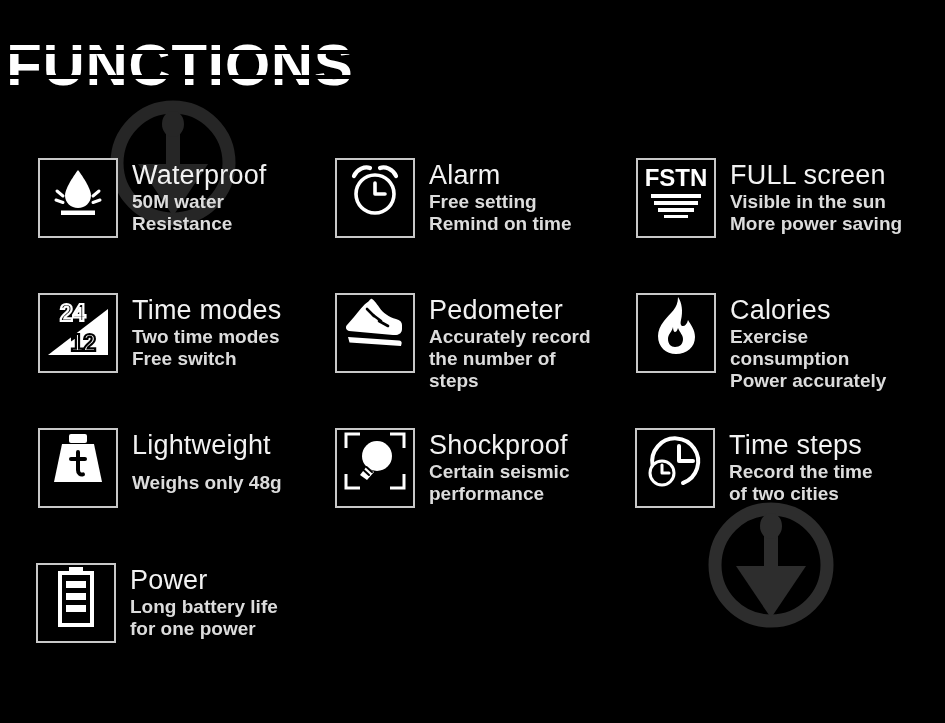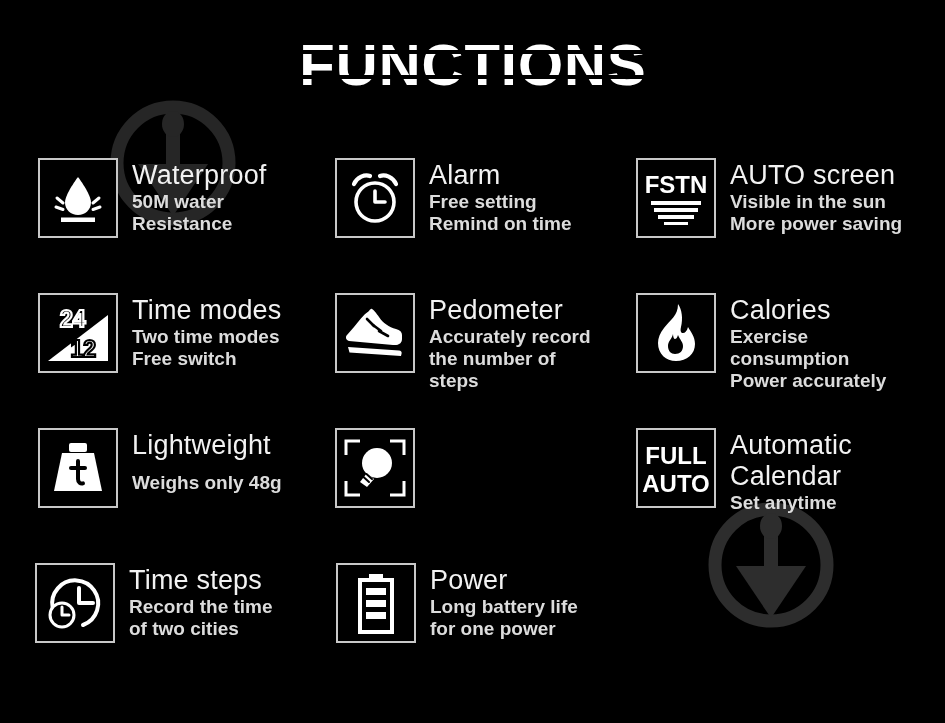--- a/index.html
+++ b/index.html
@@ -26,21 +26,21 @@
   .watermark svg { display: block; }
   #wm-1 { left: 108px; top: 98px; }
   #wm-2 { left: 706px; top: 500px; }
 
   
   .page-title {
     position: absolute;
     top: 30px;
     left: 0;
     width: 945px;
-    text-align: center;
+    text-align: left;
     z-index: 3;
   }
   .page-title svg { display: inline-block; vertical-align: top; }
 
   
   .grid {
     position: absolute;
     top: 145px;
     left: 0;
     width: 945px;
@@ -61,21 +61,20 @@
   .feature.col-3 { padding-left: 36px; }
 
   .icon-box {
     width: 80px;
     height: 80px;
     flex: 0 0 80px;
     border: 2px solid #c8c8c8;
     box-sizing: border-box;
     background: #000;
     display: flex;
-    align-items: center;
     justify-content: center;
     position: relative;
   }
   .icon-box svg { display: block; }
 
   .feature-text {
     margin-left: 14px;
     padding-top: 2px;
     min-width: 0;
   }
@@ -179,21 +178,21 @@
     <div class="icon-box">
       <svg width="66" height="62" viewBox="0 0 66 62">
         <text x="33" y="26" text-anchor="middle" font-family="'Liberation Sans', sans-serif" font-size="24" font-weight="bold" fill="#ffffff">FSTN</text>
         <rect x="8" y="34" width="50" height="4" fill="#fff"></rect>
         <rect x="11" y="41" width="44" height="4" fill="#fff"></rect>
         <rect x="15" y="48" width="36" height="4" fill="#fff"></rect>
         <rect x="21" y="55" width="24" height="3" fill="#fff"></rect>
       </svg>
     </div>
     <div class="feature-text">
-      <div class="feature-title">AUTO screen</div>
+      <div class="feature-title">FULL screen</div>
       <div class="feature-desc">Visible in the sun
 More power saving</div>
     </div>
   </div>
 
   <div class="feature col-1">
     <div class="icon-box">
       <svg width="68" height="64" viewBox="0 0 68 64">
         <path d="M4 60 L64 14 L64 60 Z" fill="#ffffff"></path>
         <text x="16" y="26" text-anchor="start" font-family="'Liberation Sans', sans-serif" font-size="23" font-weight="bold" fill="none" stroke="#ffffff" stroke-width="2.2">24</text>
@@ -259,35 +258,27 @@
         <path d="M4 18 L4 4 L18 4" fill="none" stroke="#ffffff" stroke-width="3"></path>
         <path d="M62 18 L62 4 L48 4" fill="none" stroke="#ffffff" stroke-width="3"></path>
         <path d="M4 44 L4 58 L18 58" fill="none" stroke="#ffffff" stroke-width="3"></path>
         <path d="M62 44 L62 58 L48 58" fill="none" stroke="#ffffff" stroke-width="3"></path>
         <circle cx="35" cy="26" r="15" fill="#ffffff"></circle>
         <path d="M25 36 L18 45 L25 50 L32 42 Z" fill="#ffffff"></path>
         <path d="M21.5 40 L27 45" stroke="#000" stroke-width="2" stroke-linecap="round"></path>
         <path d="M24.5 37 L30 42" stroke="#000" stroke-width="2" stroke-linecap="round"></path>
       </svg>
     </div>
-  </div>
-
-  <div class="feature col-3 title-2lines">
-    <div class="icon-box">
-      <svg width="70" height="62" viewBox="0 0 70 62">
-        <text x="35" y="27" text-anchor="middle" font-family="'Liberation Sans', sans-serif" font-size="24" font-weight="bold" fill="#ffffff">FULL</text>
-        <text x="35" y="55" text-anchor="middle" font-family="'Liberation Sans', sans-serif" font-size="24" font-weight="bold" fill="#ffffff">AUTO</text>
-      </svg>
-    </div>
-    <div class="feature-text">
-      <div class="feature-title">Automatic
-Calendar</div>
-      <div class="feature-desc">Set anytime</div>
-    </div>
-  </div>
+    <div class="feature-text">
+      <div class="feature-title">Shockproof</div>
+      <div class="feature-desc">Certain seismic
+performance</div>
+    </div>
+  </div>
+
 
 
   <div class="feature col-2">
     <div class="icon-box">
       <svg width="64" height="62" viewBox="0 0 64 62">
         <path d="M22 52 A23 23 0 1 1 40 53" fill="none" stroke="#ffffff" stroke-width="4" stroke-linecap="round"></path>
         <path d="M36 16 L36 31 L50 31" fill="none" stroke="#ffffff" stroke-width="4" stroke-linecap="round" stroke-linejoin="round"></path>
         <circle cx="19" cy="43" r="12" fill="#000000" stroke="#ffffff" stroke-width="3"></circle>
         <path d="M19 35 L19 43 L26 43" fill="none" stroke="#ffffff" stroke-width="3" stroke-linecap="round" stroke-linejoin="round"></path>
       </svg>

